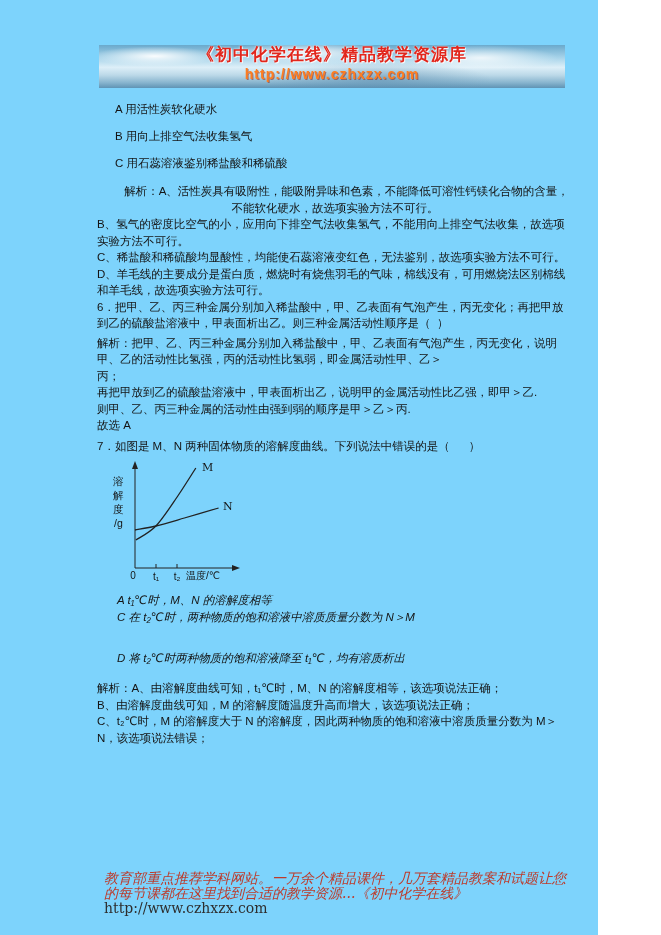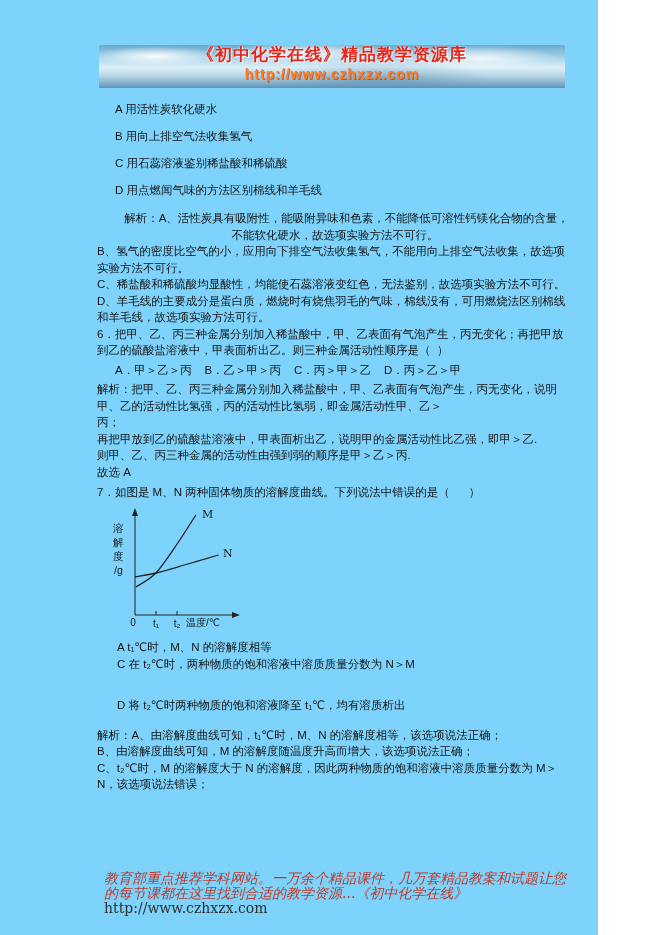--- a/index.html
+++ b/index.html
@@ -39,21 +39,21 @@
     color:#ff7d1f;
     text-shadow:1px 1px 0 rgba(150,40,20,.55);
     white-space:nowrap;
   }
 
   
   .content { position:absolute; left:97px; top:96px; width:476px; }
   .para { white-space:pre-wrap; }
   .indent { text-indent:2em; }
   .opt { padding-left:18px; line-height:27px; white-space:pre-wrap; }
-  .q7opt { padding-left:20px; line-height:17px; white-space:pre-wrap; }
+  .q7opt { padding-left:20px; line-height:17px; white-space:pre-wrap;font-style:italic; }
   .optline { padding-left:18px; white-space:pre-wrap; }
   .gap3 { margin-top:3px; }
   .gap4 { margin-top:4px; }
   .gap6 { margin-top:6px;text-align:center; }
   .gap13 { margin-top:13px; }
   .gap16 { margin-top:24px; }
 
   
   .chart { margin:4px 0 2px 8px; width:170px; height:132px; }
   .chart svg { display:block; }
@@ -83,30 +83,28 @@
     <div class="banner-title">《初中化学在线》精品教学资源库</div>
     <div class="banner-url">http://www.czhxzx.com</div>
   </div>
 
   <div class="content">
 
     <div>
       <div class="opt">A 用活性炭软化硬水</div>
       <div class="opt">B 用向上排空气法收集氢气</div>
       <div class="opt">C 用石蕊溶液鉴别稀盐酸和稀硫酸</div>
-      <div class="opt">D 用点燃闻气味的方法区别棉线和羊毛线</div>
     </div>
 
     <div class="para indent gap6">解析：A、活性炭具有吸附性，能吸附异味和色素，不能降低可溶性钙镁化合物的含量，不能软化硬水，故选项实验方法不可行。</div>
     <div class="para">B、氢气的密度比空气的小，应用向下排空气法收集氢气，不能用向上排空气法收集，故选项实验方法不可行。</div>
     <div class="para">C、稀盐酸和稀硫酸均显酸性，均能使石蕊溶液变红色，无法鉴别，故选项实验方法不可行。</div>
     <div class="para">D、羊毛线的主要成分是蛋白质，燃烧时有烧焦羽毛的气味，棉线没有，可用燃烧法区别棉线和羊毛线，故选项实验方法可行。</div>
 
     <div class="para">6．把甲、乙、丙三种金属分别加入稀盐酸中，甲、乙表面有气泡产生，丙无变化；再把甲放到乙的硫酸盐溶液中，甲表面析出乙。则三种金属活动性顺序是（  ）</div>
-    <div class="optline gap3">A．甲＞乙＞丙    B．乙＞甲＞丙    C．丙＞甲＞乙    D．丙＞乙＞甲</div>
     <div class="para gap3">解析：把甲、乙、丙三种金属分别加入稀盐酸中，甲、乙表面有气泡产生，丙无变化，说明甲、乙的活动性比氢强，丙的活动性比氢弱，即金属活动性甲、乙＞</div>
     <div class="para">丙；</div>
     <div class="para">再把甲放到乙的硫酸盐溶液中，甲表面析出乙，说明甲的金属活动性比乙强，即甲＞乙.</div>
     <div class="para">则甲、乙、丙三种金属的活动性由强到弱的顺序是甲＞乙＞丙.</div>
     <div class="para">故选 A</div>
 
     <div class="para gap4">7．如图是 M、N 两种固体物质的溶解度曲线。下列说法中错误的是（      ）</div>
 
     <div class="chart">
       <svg width="170" height="132" viewBox="0 0 170 132">

